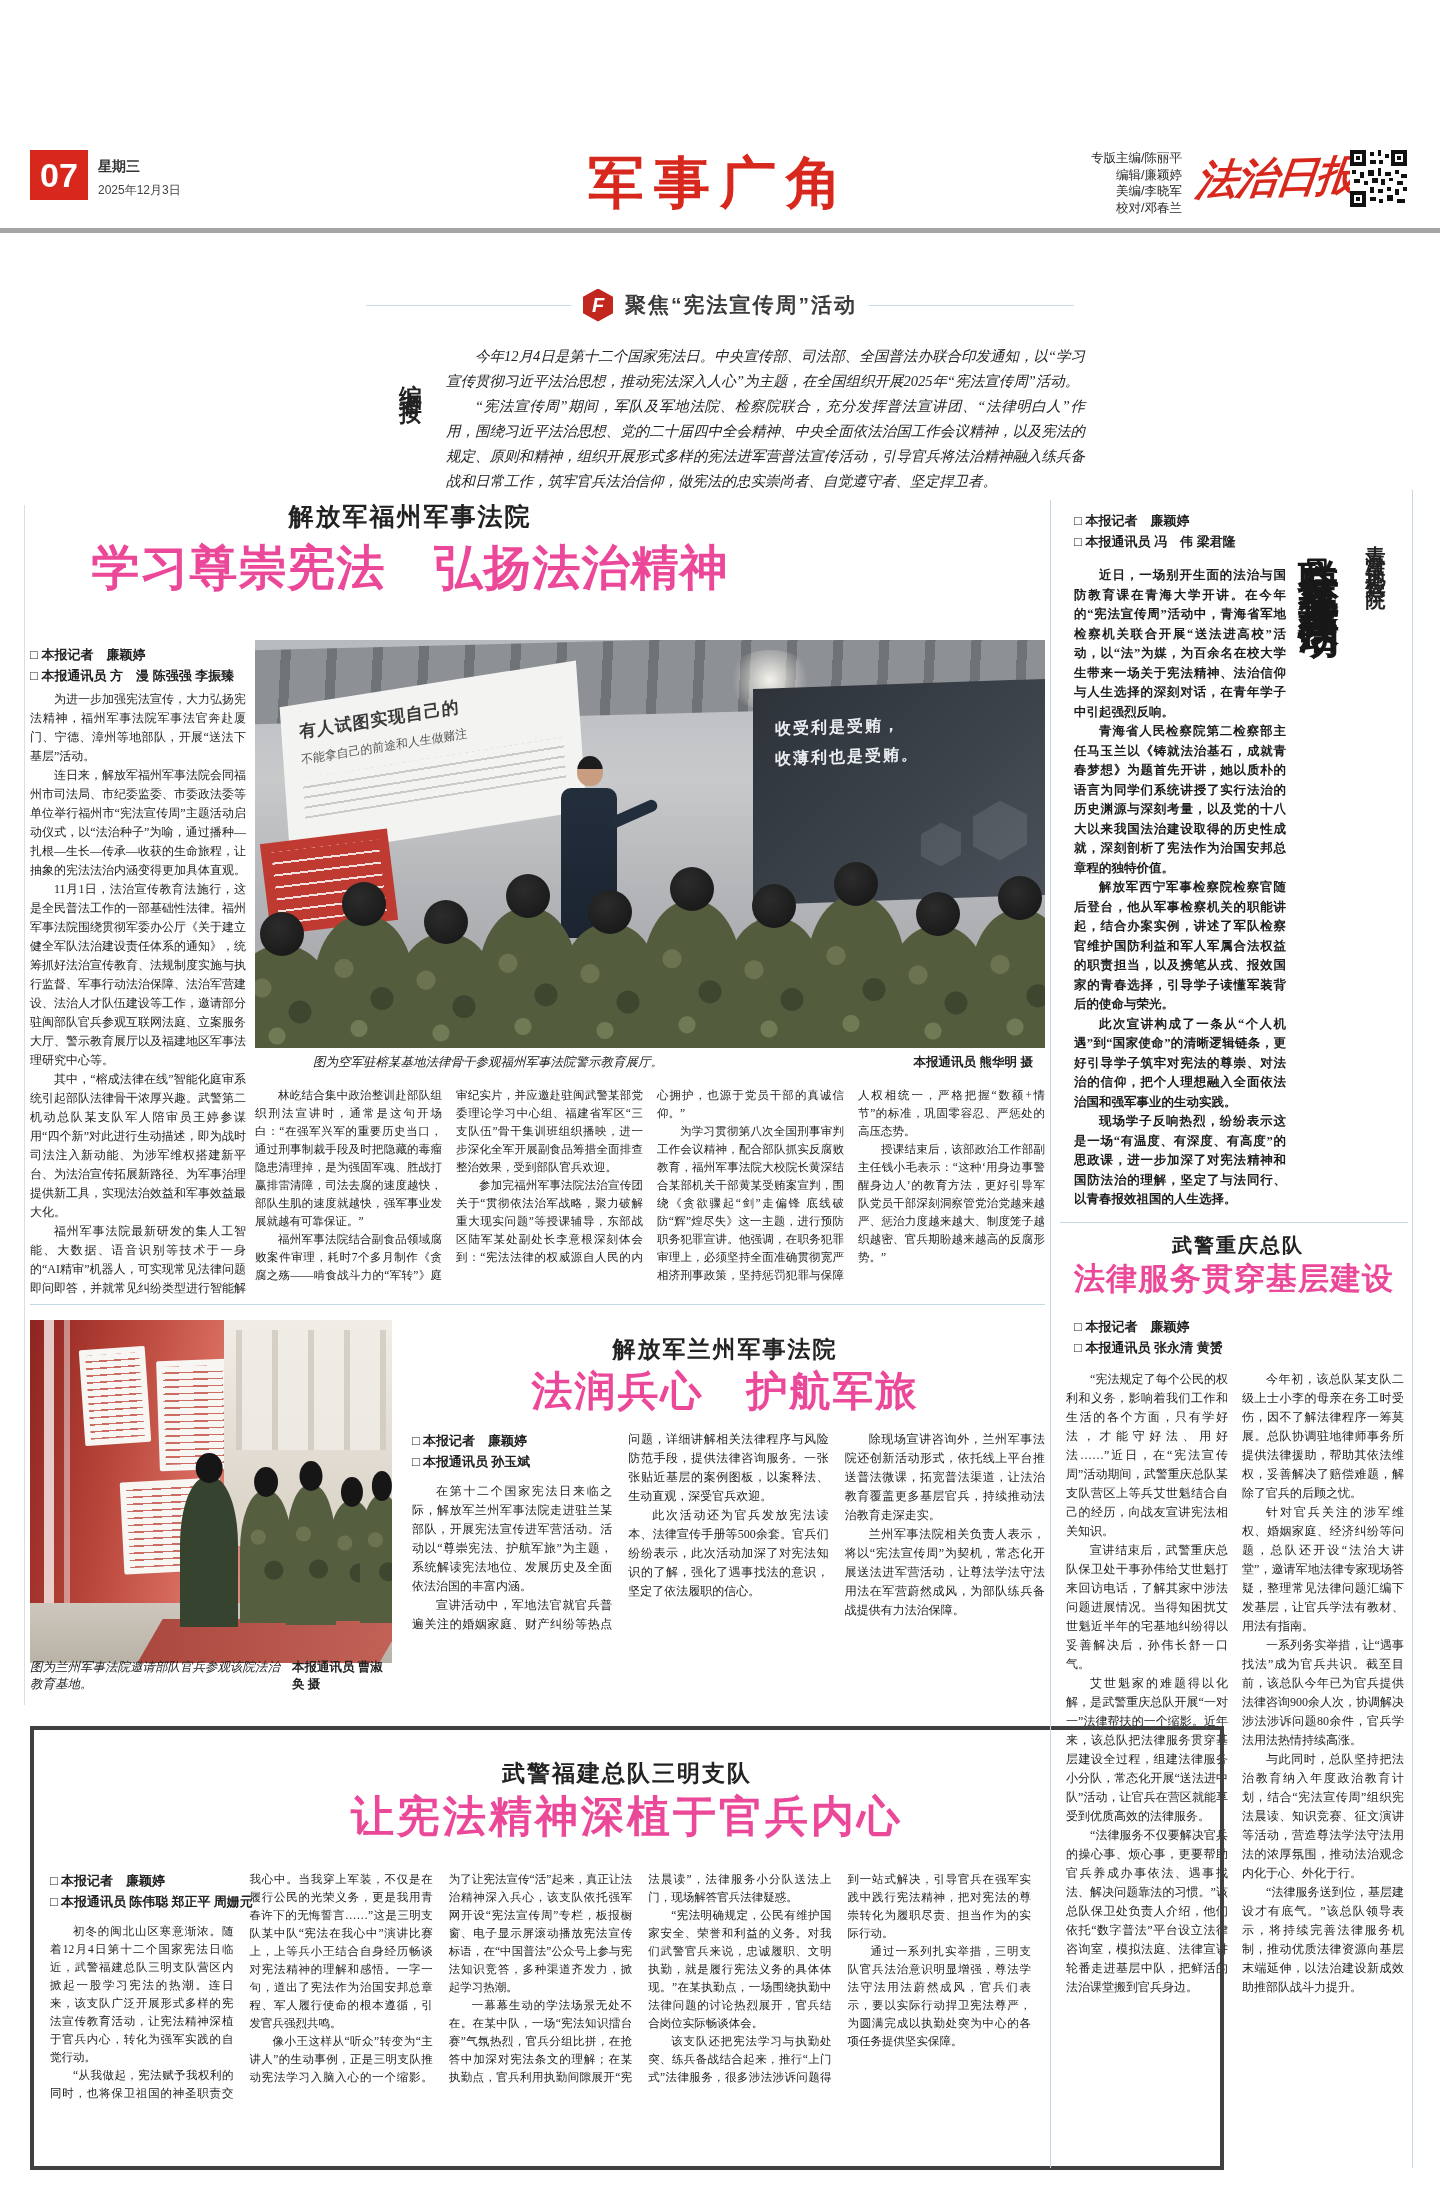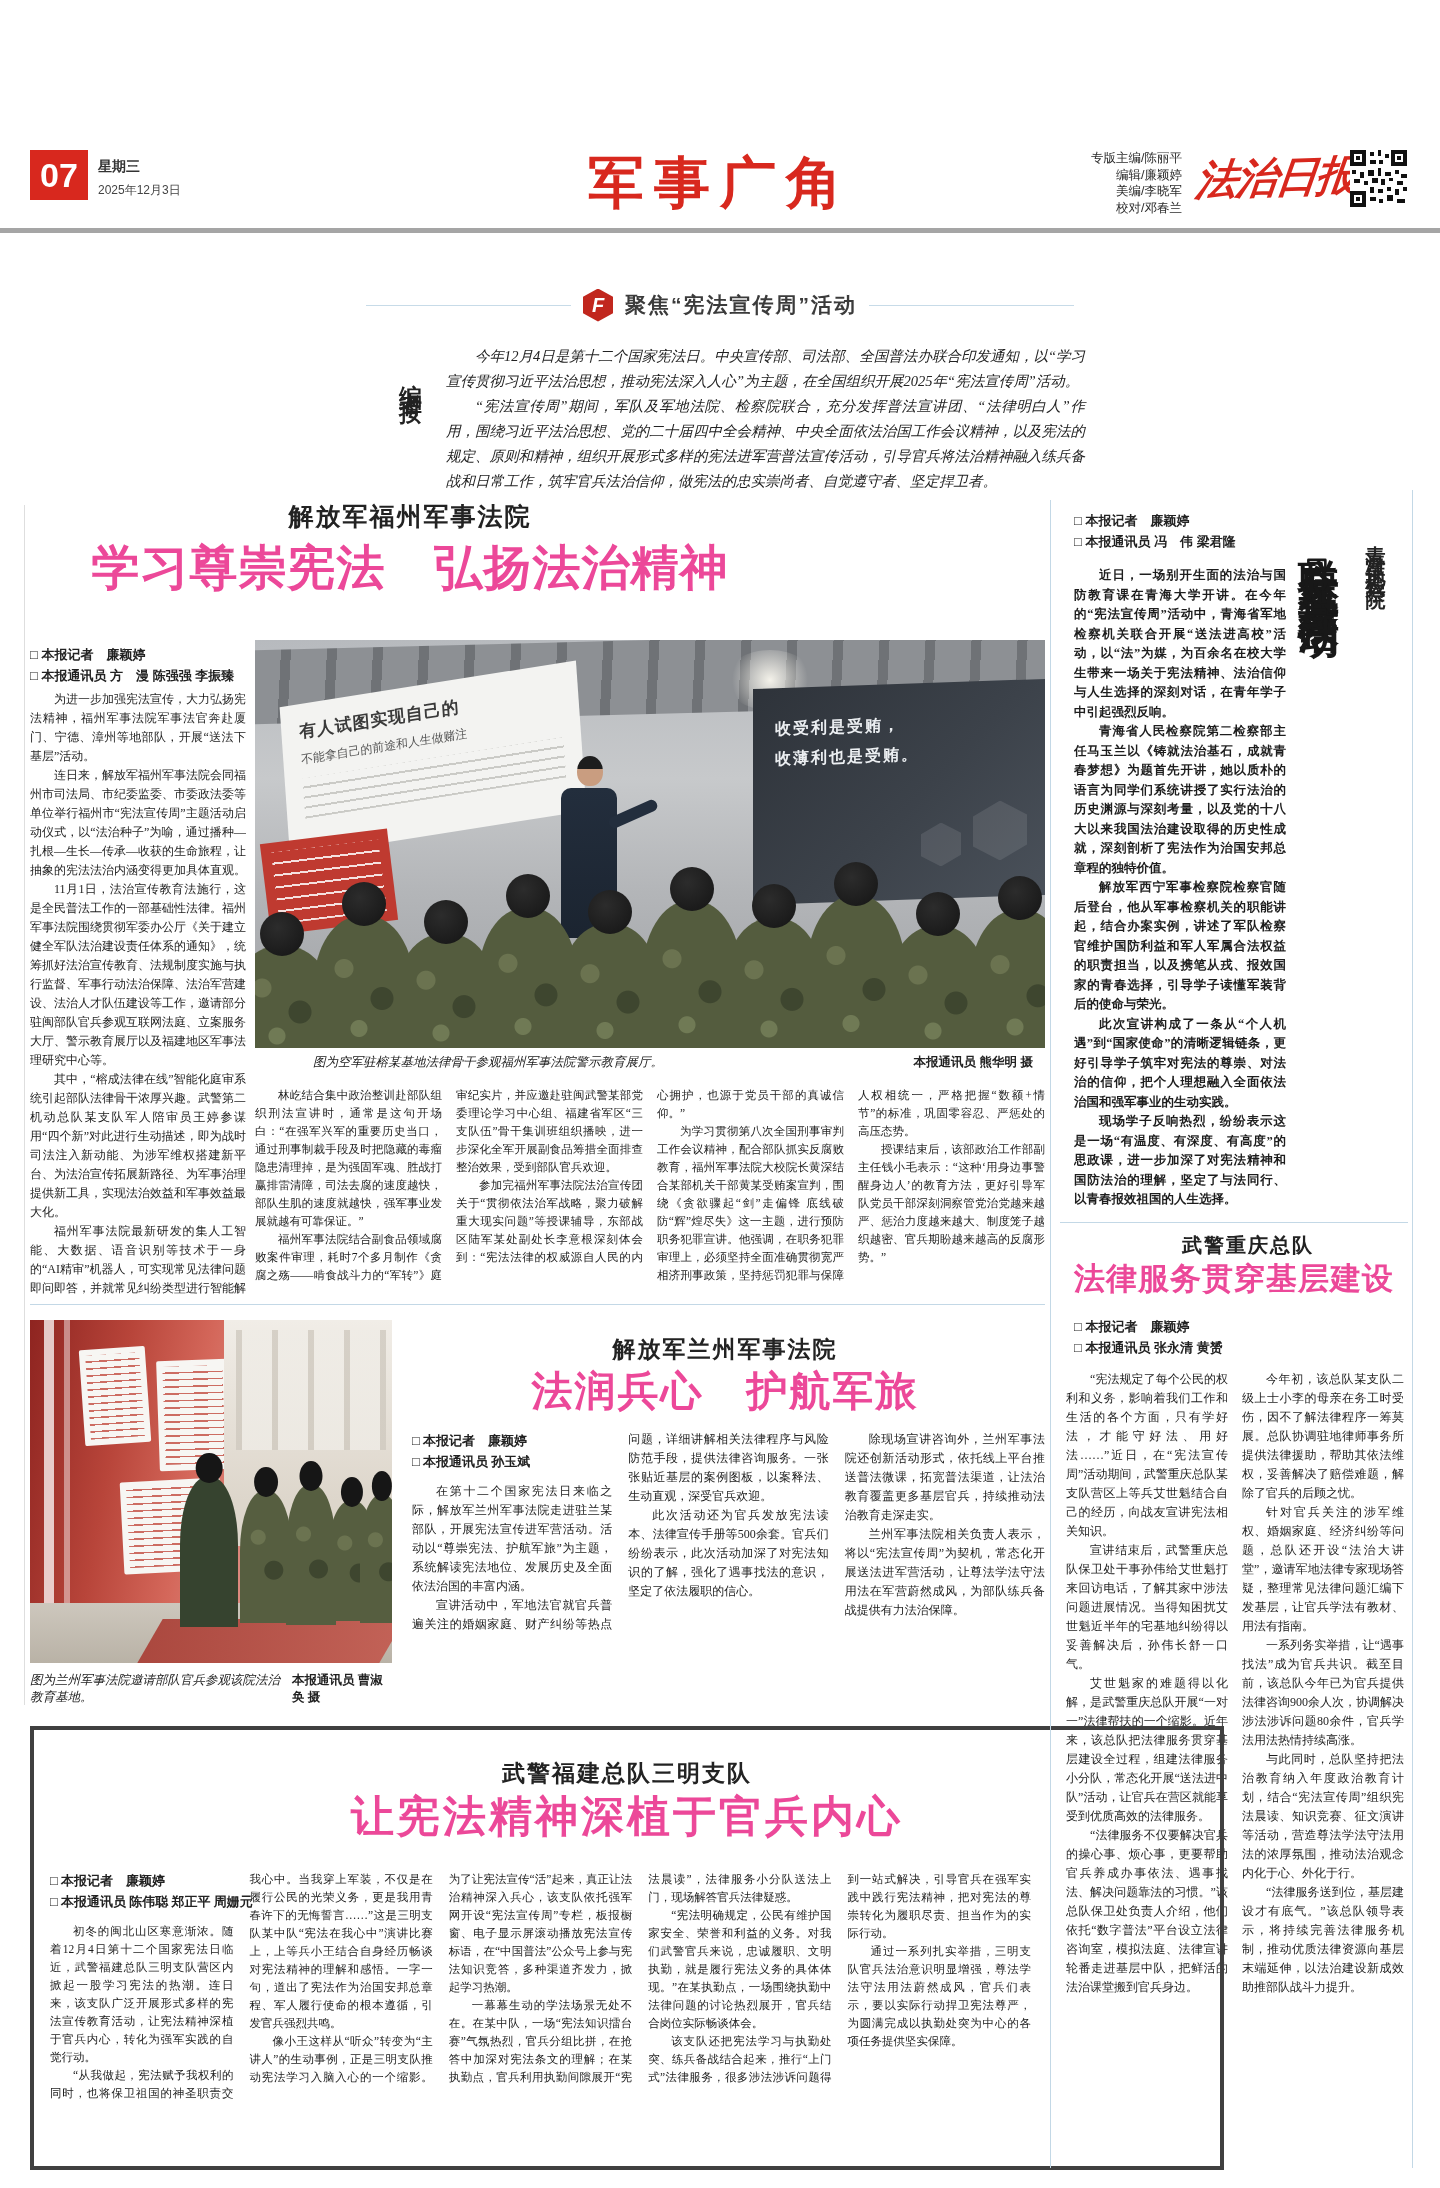--- a/index.html
+++ b/index.html
@@ -114,34 +114,34 @@
   
   .art2{left:1060px;top:490px;width:348px;height:728px;}
   .art2 .byline{position:absolute;left:14px;top:20px;}
   .art2 .body{position:absolute;left:14px;top:76px;width:212px;height:646px;font-size:12.5px;line-height:19.5px;font-weight:bold;}
   .v-head{position:absolute;left:232px;top:36px;height:672px;writing-mode:vertical-rl;text-orientation:upright;}
   .v-head .v-kicker{font-size:20px;font-weight:bold;letter-spacing:7px;color:#222;margin-left:16px;margin-top:4px;}
   .v-head .v-title{font-size:41px;font-weight:bold;letter-spacing:5px;color:#181818;}
 
   
   .art3{left:1060px;top:1232px;width:348px;height:936px;}
-  .art3 .kicker{position:absolute;left:14px;top:0;width:100%;font-size:20px;text-align:center;}
+  .art3 .kicker{position:absolute;left:4px;top:0;width:100%;font-size:20px;text-align:center;}
   .art3 .headline{position:absolute;left:0;top:26px;width:100%;font-size:31px;letter-spacing:1px;}
   .art3 .byline{position:absolute;left:14px;top:84px;}
   .art3 .body{position:absolute;left:6px;top:138px;width:338px;height:792px;
         column-count:2;column-gap:14px;font-size:12px;line-height:19px;}
 
   
   .art4{left:30px;top:1312px;width:1015px;height:408px;}
   .art4 .kicker{position:absolute;left:375px;top:22px;width:640px;font-size:23px;}
   .art4 .headline{position:absolute;left:375px;top:52px;width:640px;font-size:41px;letter-spacing:2px;}
   .art4 .text{position:absolute;left:382px;top:118px;width:633px;height:282px;
         column-count:3;column-gap:16px;font-size:12px;line-height:19px;}
   .art4 .text .byline{margin-bottom:10px;}
-  .art4 .caption{position:absolute;left:0;top:360px;width:362px;}
+  .art4 .caption{position:absolute;left:0;top:347px;width:362px;}
   
   .photo2{position:absolute;left:0;top:8px;width:362px;height:343px;overflow:hidden;background:#ddd8d2;}
   .p2-redwall{position:absolute;left:0;top:0;width:212px;height:100%;
         background:linear-gradient(100deg,#8e2420 0%,#b8453a 38%,#d4675a 68%,#e09187 100%);}
   .p2-strip{position:absolute;left:14px;top:0;width:10px;height:100%;background:rgba(255,255,255,.75);}
   .p2-strip2{position:absolute;left:34px;top:0;width:6px;height:100%;background:rgba(255,255,255,.45);}
   .p2-plaque{position:absolute;background:#f7f6f3;border-radius:2px;padding:6px;box-sizing:border-box;}
   .p2-plaque .l{height:100%;background:repeating-linear-gradient(0deg,#c24a3e 0 1.5px,transparent 1.5px 7px);opacity:.8;}
   .p2-hall{position:absolute;right:0;top:0;width:168px;height:66%;
         background:linear-gradient(180deg,#f1ede7 0%,#ddd6cb 80%);}

